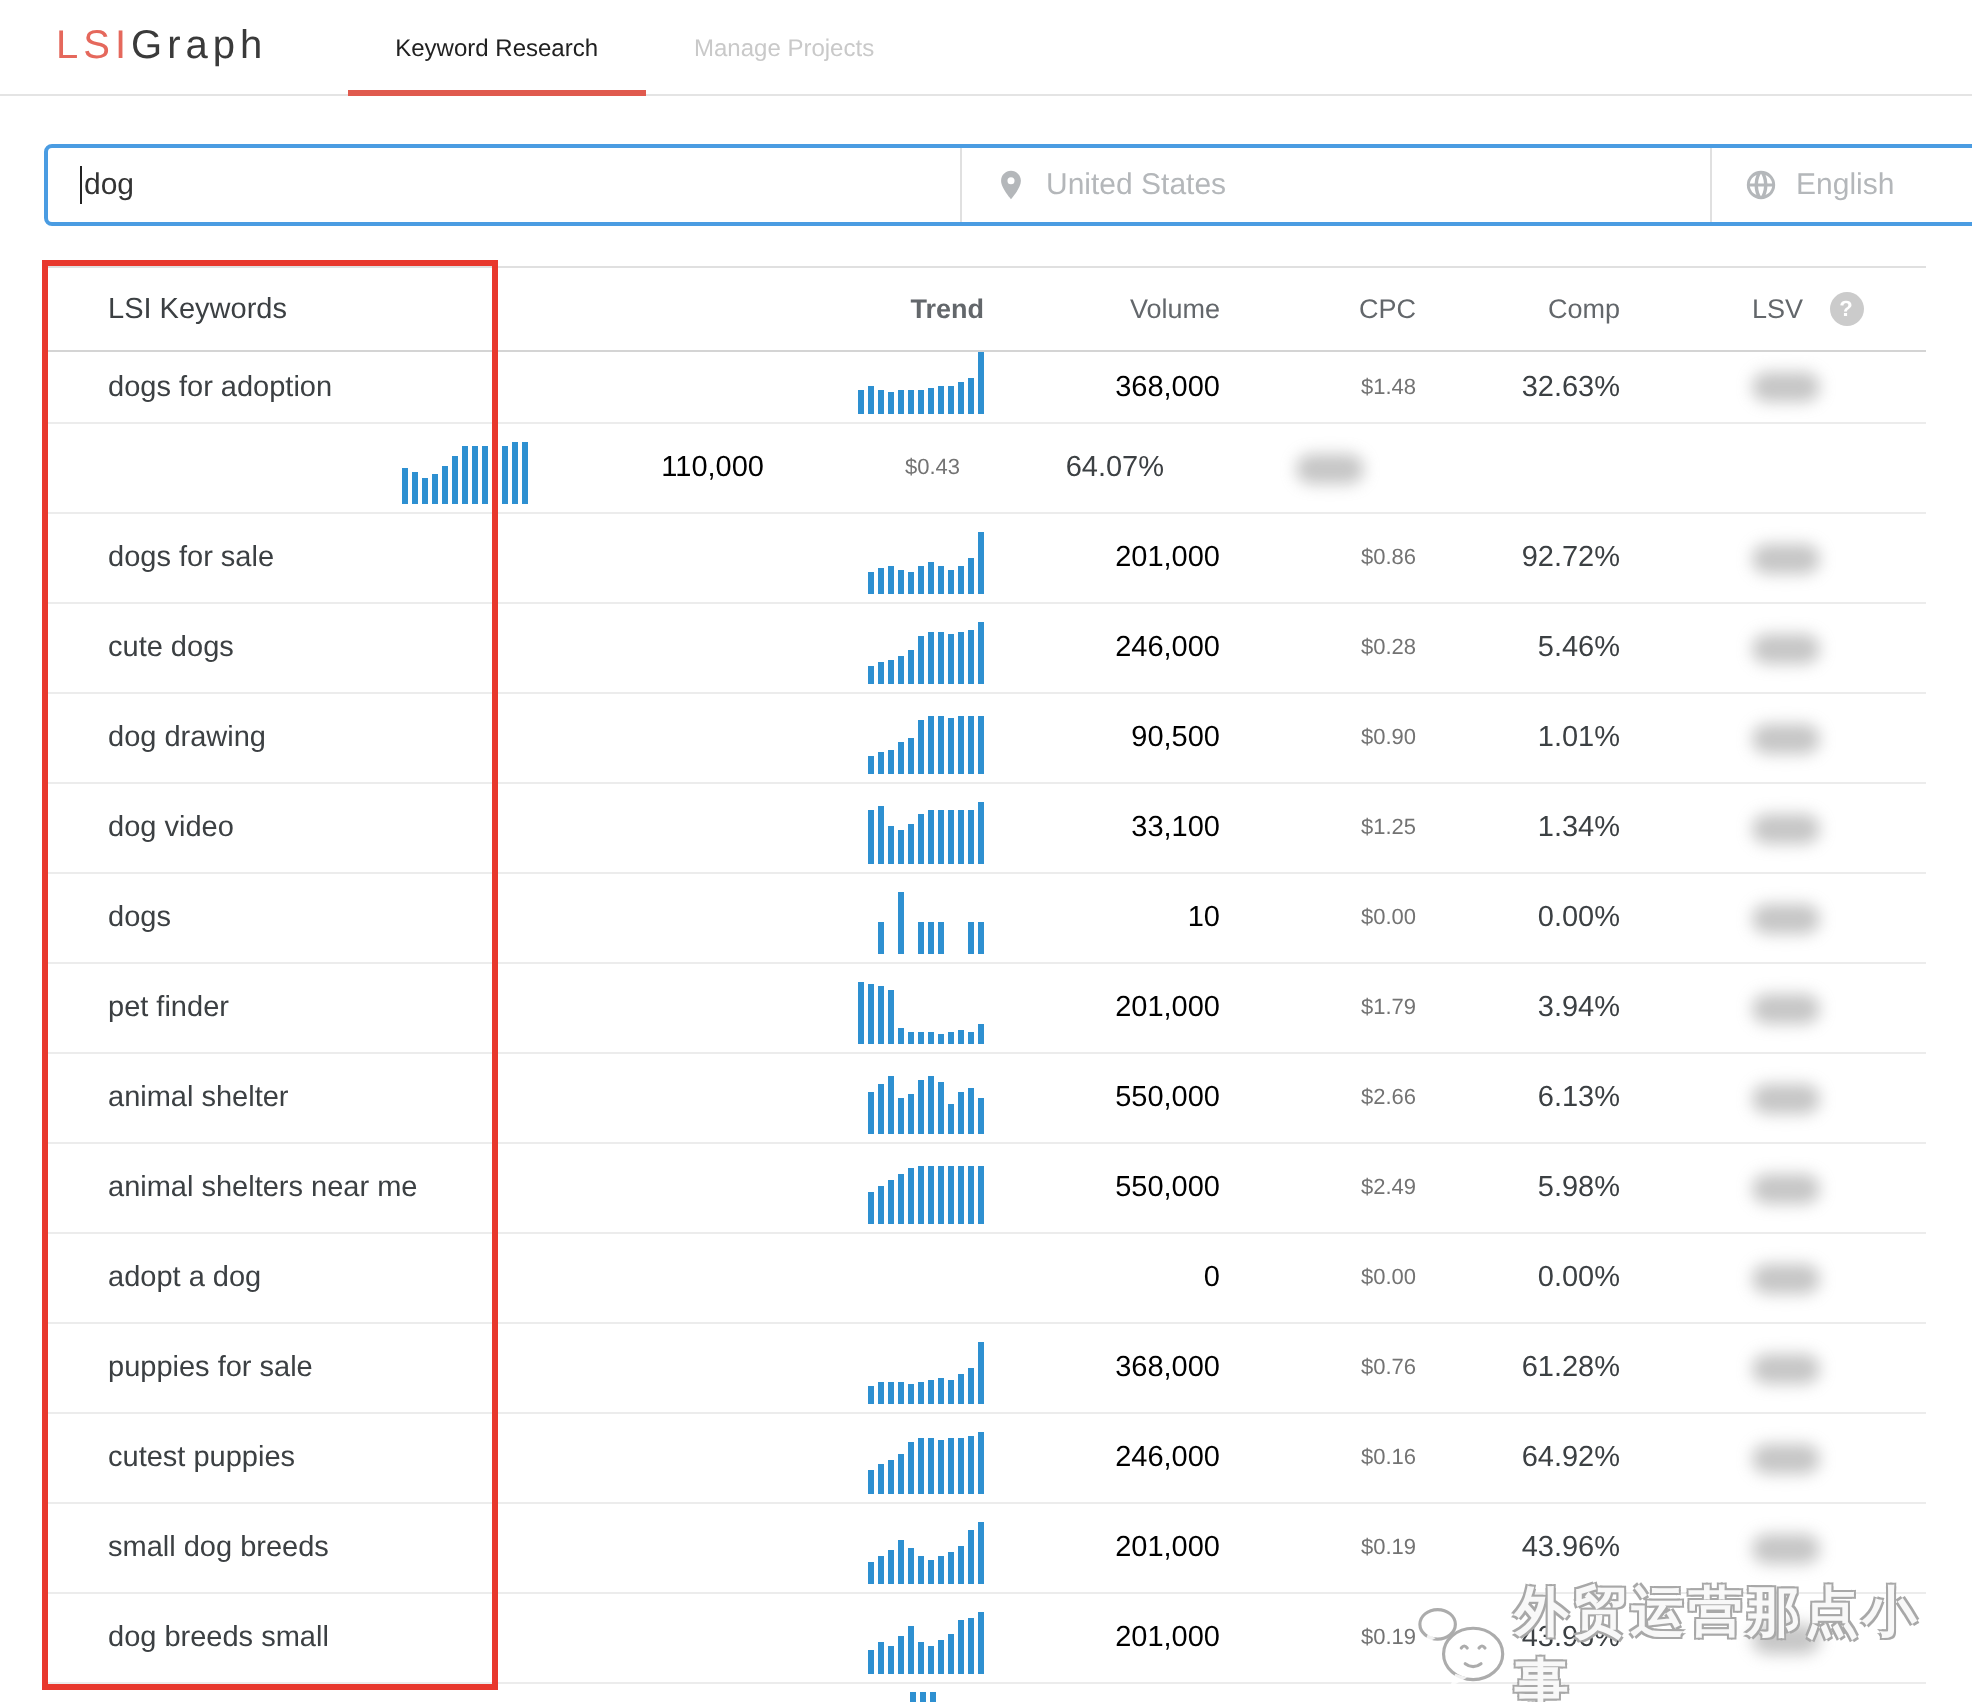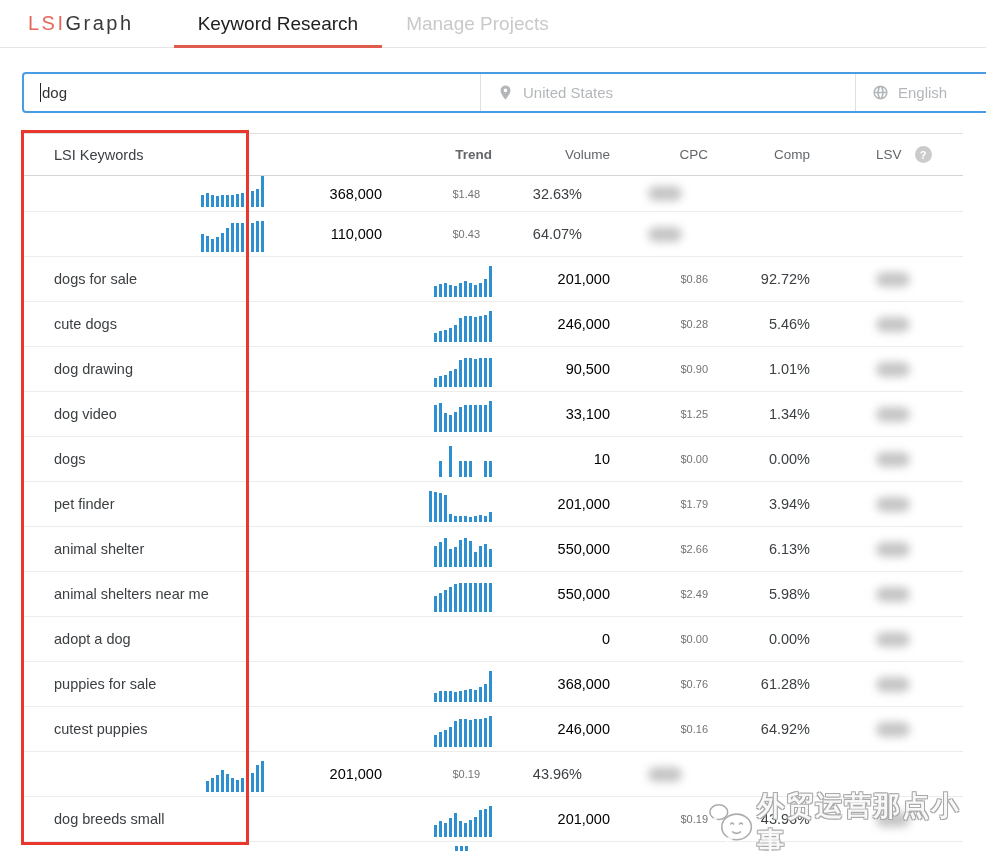--- a/index.html
+++ b/index.html
@@ -6,21 +6,21 @@
   html,body { width:986px; height:851px; overflow:hidden; background:#ffffff;
     font-family:"Liberation Sans","DejaVu Sans",sans-serif; }
   .page { position:relative; width:986px; height:851px; background:#fff; }
 
   
   .nav { height:48px; display:flex; align-items:stretch; border-bottom:1px solid #e4e4e4; background:#fff; }
   .logo { display:flex; align-items:center; margin-left:28px; font-size:20px; letter-spacing:2.5px; font-weight:500; }
   .logo .lsi { color:var(--logo-red); }
   .logo .graph { color:#3a3a3a; }
   .tabs { display:flex; margin-left:40px; }
-  .tab { position:relative; display:flex; align-items:center; padding:0 24px; font-size:19px; color:#c9c9c9; cursor:pointer; }
+  .tab { position:relative; display:flex; align-items:center; padding:0 24px; font-size:12px; color:#c9c9c9; cursor:pointer; }
   .tab.active { color:#212121; }
   .tab.active::after { content:""; position:absolute; left:0; right:0; bottom:-1px; height:3px; background:var(--underline-red); }
 
   
   .searchbar { position:absolute; left:22px; top:72px; width:975px; height:41px;
     border:2px solid var(--search-border); border-radius:4px; display:flex; align-items:stretch; background:#fff; }
   .search-section { display:flex; align-items:center; }
   .sec-keyword { width:456px; padding-left:16px; }
   .sec-location { width:375px; padding-left:16px; border-left:1px solid #e0e0e0; }
   .sec-language { flex:1; padding-left:16px; border-left:1px solid #e0e0e0; }
@@ -110,20 +110,21 @@
       <div class="col-volume">Volume</div>
       <div class="col-cpc">CPC</div>
       <div class="col-comp">Comp</div>
       <div class="col-lsv">
         <span class="th">LSV</span>
         <span class="qmark">?</span>
       </div>
     </div>
     <div id="tbody">
     <div class="row">
+      <div class="col-kw">dogs for adoption</div>
       <div class="col-trend">
         <div class="spark">
               <i style="height: 12px;"></i>
               <i style="height: 14px;"></i>
               <i style="height: 12px;"></i>
               <i style="height: 11px;"></i>
               <i style="height: 12px;"></i>
               <i style="height: 12px;"></i>
               <i style="height: 12px;"></i>
               <i style="height: 13px;"></i>
@@ -435,20 +436,21 @@
       </div>
       <div class="col-volume">246,000</div>
       <div class="col-cpc">$0.16</div>
       <div class="col-comp">64.92%</div>
       <div class="col-lsv">
         <span class="blur-pill"></span>
       </div>
     </div>
 
     <div class="row">
+      <div class="col-kw">small dog breeds</div>
       <div class="col-trend">
         <div class="spark">
               <i style="height: 11px;"></i>
               <i style="height: 14px;"></i>
               <i style="height: 17px;"></i>
               <i style="height: 22px;"></i>
               <i style="height: 18px;"></i>
               <i style="height: 14px;"></i>
               <i style="height: 12px;"></i>
               <i style="height: 14px;"></i>

